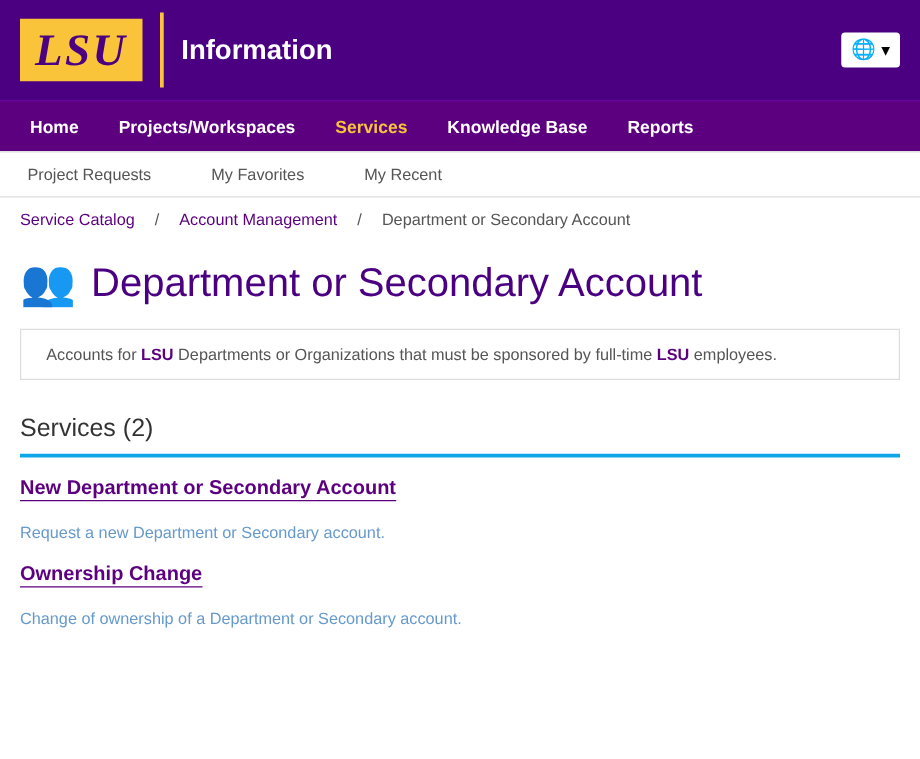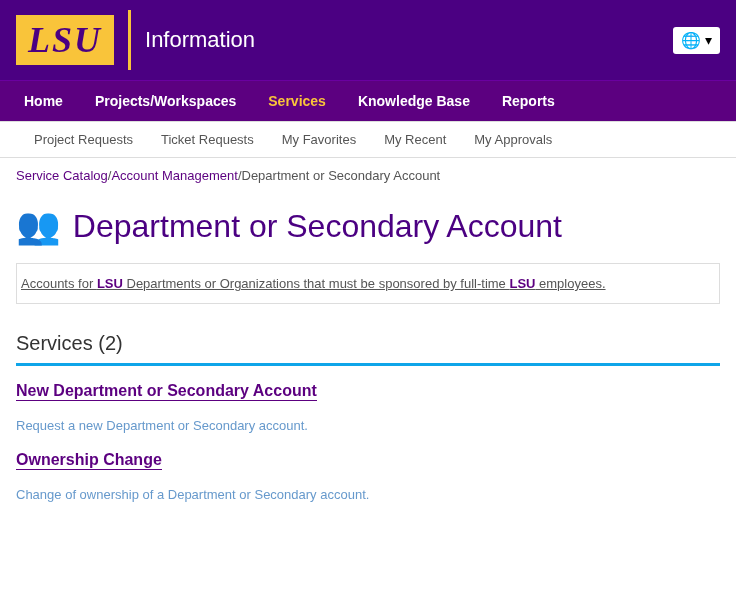--- a/index.html
+++ b/index.html
@@ -30,21 +30,21 @@
       font-family: Georgia, serif;
     }
     .header-divider {
       width: 3px;
       height: 60px;
       background: #f9c43a;
     }
     .header-title {
       color: #fff;
       font-size: 22px;
-      font-weight: normal;
+      font-weight: bold;
       line-height: 1.3;
       text-align: right;
     }
     .header-right {
       display: flex;
       align-items: center;
       gap: 6px;
     }
     .globe-btn {
       background: #fff;
@@ -80,40 +80,41 @@
     .primary-nav a.active {
       color: #f9c43a;
       font-weight: bold;
     }
 
     
     .secondary-nav {
       background: #fff;
       display: flex;
       align-items: center;
-      padding: 0 20px;
+      padding: 0 8px;
       border-bottom: 1px solid #ddd;
       border-top: 1px solid #ddd;
+      gap: 20px;
     }
     .secondary-nav a {
       color: #555;
       text-decoration: none;
       padding: 10px 14px;
       font-size: 13px;
       display: block;
       white-space: nowrap;
     }
 
     
     .breadcrumb {
       padding: 10px 16px;
       font-size: 13px;
       display: flex;
       align-items: center;
-      gap: 0;
+      gap: 16px;
       color: #555;
     }
     .breadcrumb a {
       color: #5c0080;
       text-decoration: none;
     }
     .breadcrumb-sep { color: #555; }
 
     
     .page-title-area {
@@ -130,24 +131,23 @@
       font-size: 32px;
       color: #4b0082;
       font-weight: normal;
     }
 
     
     .info-box {
       margin: 8px 16px;
       border: 1px solid #ddd;
       background: #fff;
-      padding: 12px 4px;
+      padding: 12px 20px;
       font-size: 13px;
       color: #555;
-      text-decoration: underline;
     }
     .info-box .highlight {
       color: #5c0080;
       font-weight: bold;
     }
 
     
     .services-section {
       padding: 20px 16px 10px;
     }
@@ -198,24 +198,22 @@
 <nav class="primary-nav">
   <a href="#">Home</a>
   <a href="#">Projects/Workspaces</a>
   <a href="#" class="active">Services</a>
   <a href="#">Knowledge Base</a>
   <a href="#">Reports</a>
 </nav>
 
 <nav class="secondary-nav">
   <a href="#">Project Requests</a>
-  <a href="#">Ticket Requests</a>
   <a href="#">My Favorites</a>
   <a href="#">My Recent</a>
-  <a href="#">My Approvals</a>
 </nav>
 
 <div class="breadcrumb">
   <a href="#">Service Catalog</a>
   <span class="breadcrumb-sep">/</span>
   <a href="#">Account Management</a>
   <span class="breadcrumb-sep">/</span>
   <span>Department or Secondary Account</span>
 </div>
 

